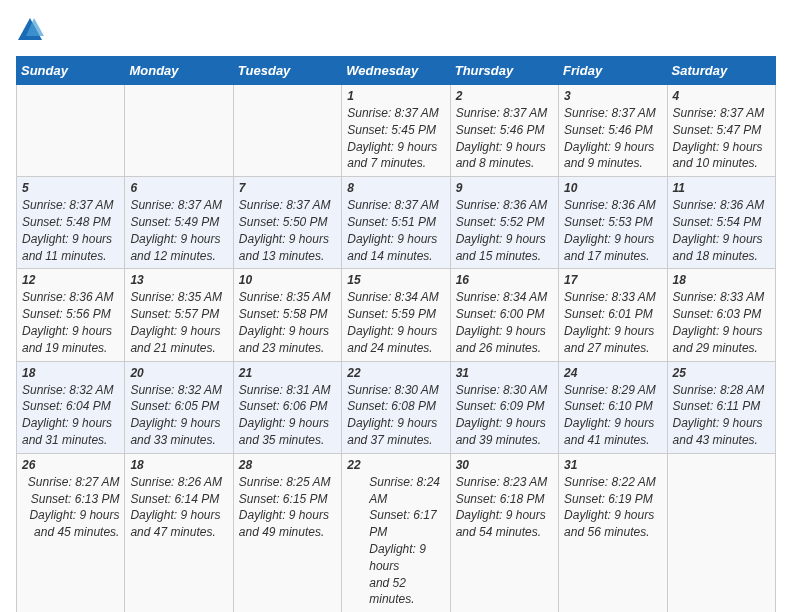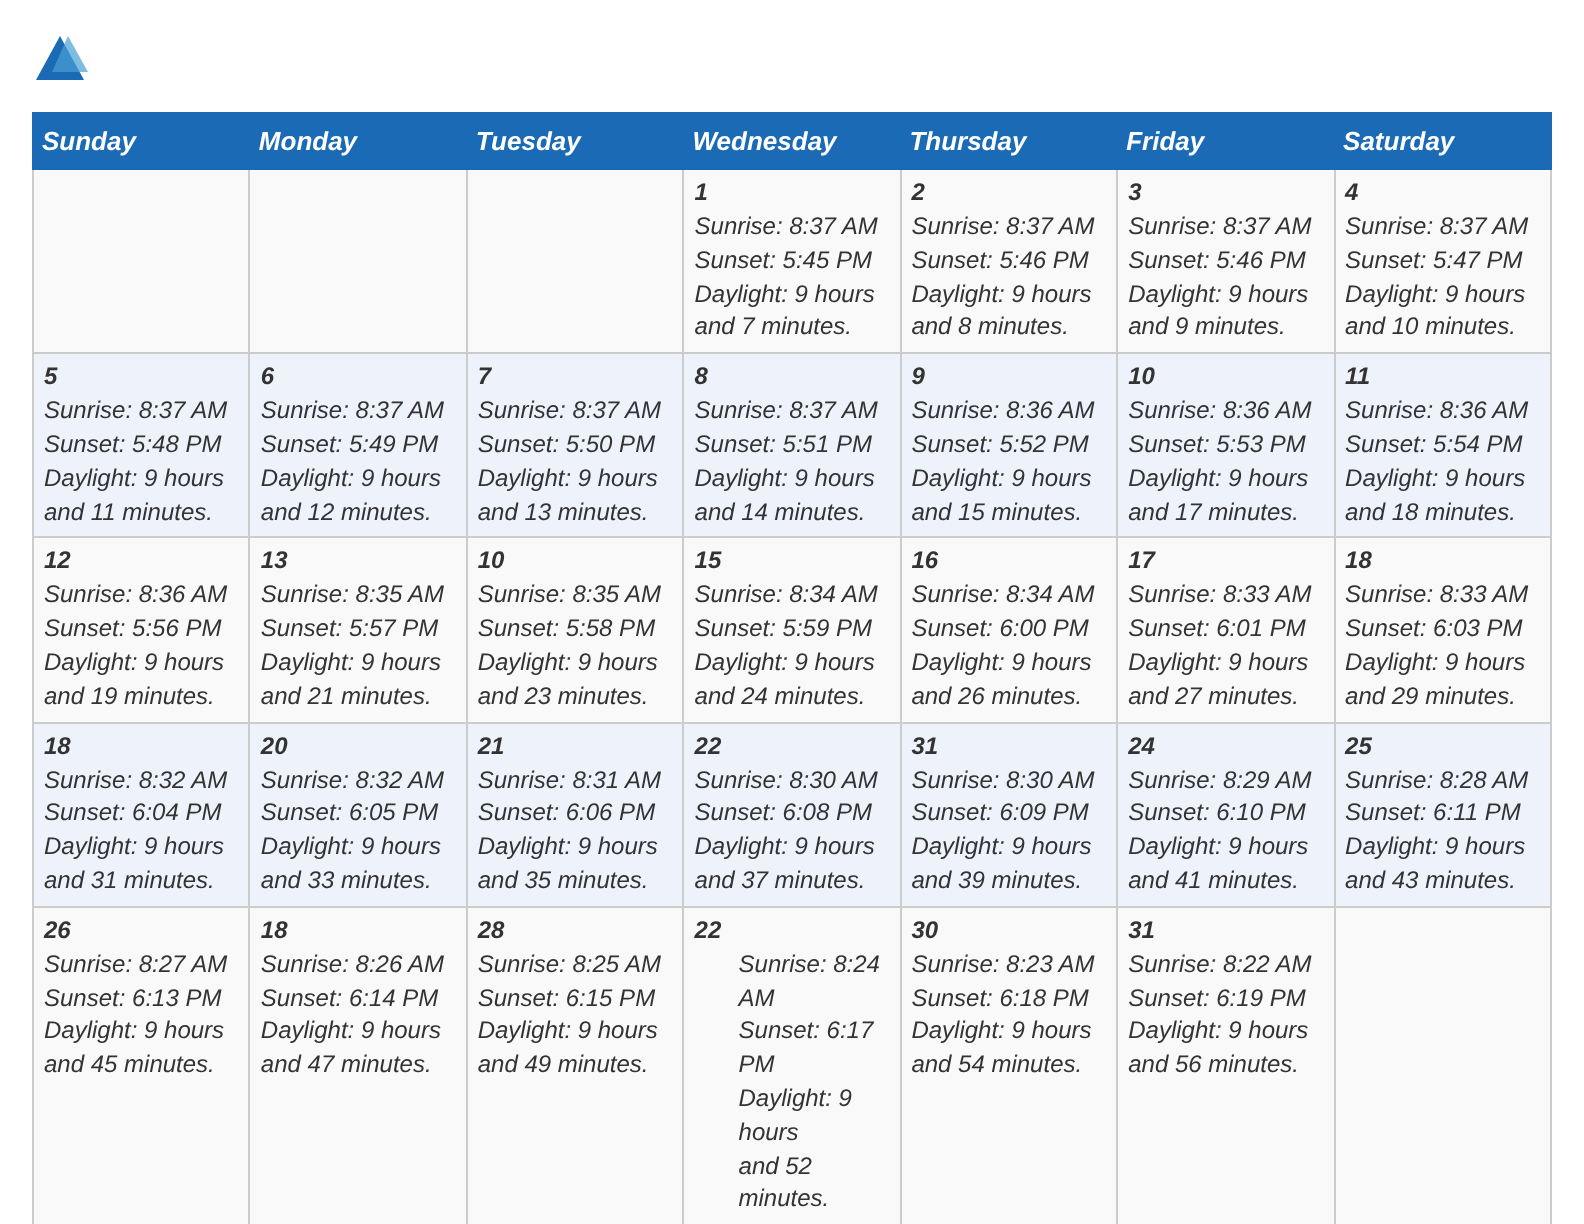--- a/index.html
+++ b/index.html
@@ -309,21 +309,21 @@
           <span class="day-num">25</span>
           <div class="day-info" style="white-space: pre-line;">Sunrise: 8:28 AM
 Sunset: 6:11 PM
 Daylight: 9 hours
 and 43 minutes.</div>
         </td>
       </tr>
       <tr>
         <td>
           <span class="day-num">26</span>
-          <div class="day-info" style="white-space: pre-line;">Sunrise: 8:27 AM
+          <div class="day-info" style="white-space: pre-line; text-align: right;">Sunrise: 8:27 AM
 Sunset: 6:13 PM
 Daylight: 9 hours
 and 45 minutes.</div>
         </td>
         <td>
           <span class="day-num">18</span>
           <div class="day-info" style="white-space: pre-line;">Sunrise: 8:26 AM
 Sunset: 6:14 PM
 Daylight: 9 hours
 and 47 minutes.</div>

